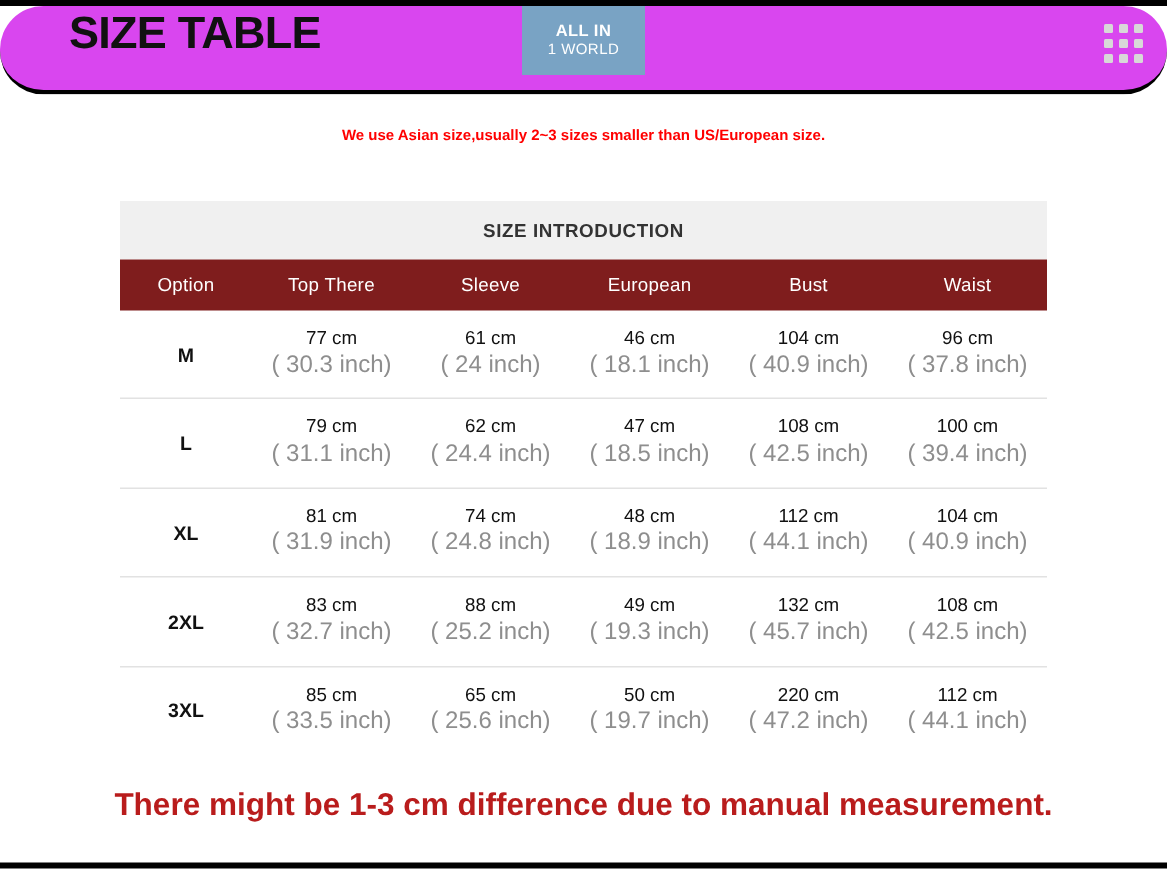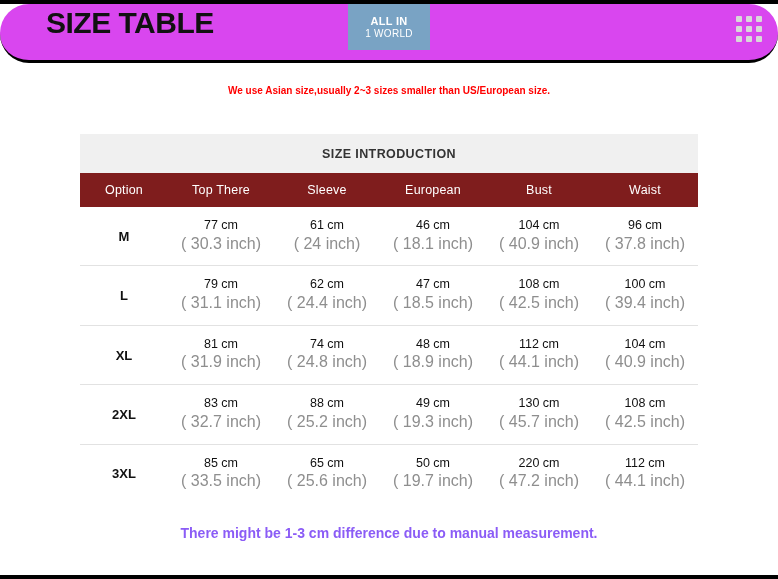--- a/index.html
+++ b/index.html
@@ -160,23 +160,23 @@
   }
   .inch {
     font-size: 16px;
     color: #8e8e8e;
     line-height: 1.3;
   }
 
   
   .footer-note {
     text-align: center;
-    font-size: 14px;
-    font-weight: bold;
-    color: #8b5cf6;
+    font-size: 21px;
+    font-weight: bold;
+    color: #b91c1c;
     margin-top: 22px;
   }
 </style>
 </head>
 <body>
 
 <div class="page">
 
   <div class="header">
     <div class="header-title">SIZE TABLE</div>
@@ -302,21 +302,21 @@
           </td>
           <td>
             <div class="cm">88 cm</div>
             <div class="inch">( 25.2 inch)</div>
           </td>
           <td>
             <div class="cm">49 cm</div>
             <div class="inch">( 19.3 inch)</div>
           </td>
           <td>
-            <div class="cm">130 cm</div>
+            <div class="cm">132 cm</div>
             <div class="inch">( 45.7 inch)</div>
           </td>
           <td>
             <div class="cm">108 cm</div>
             <div class="inch">( 42.5 inch)</div>
           </td>
         </tr>
         <tr>
           <td>
             <div class="opt">3XL</div>

